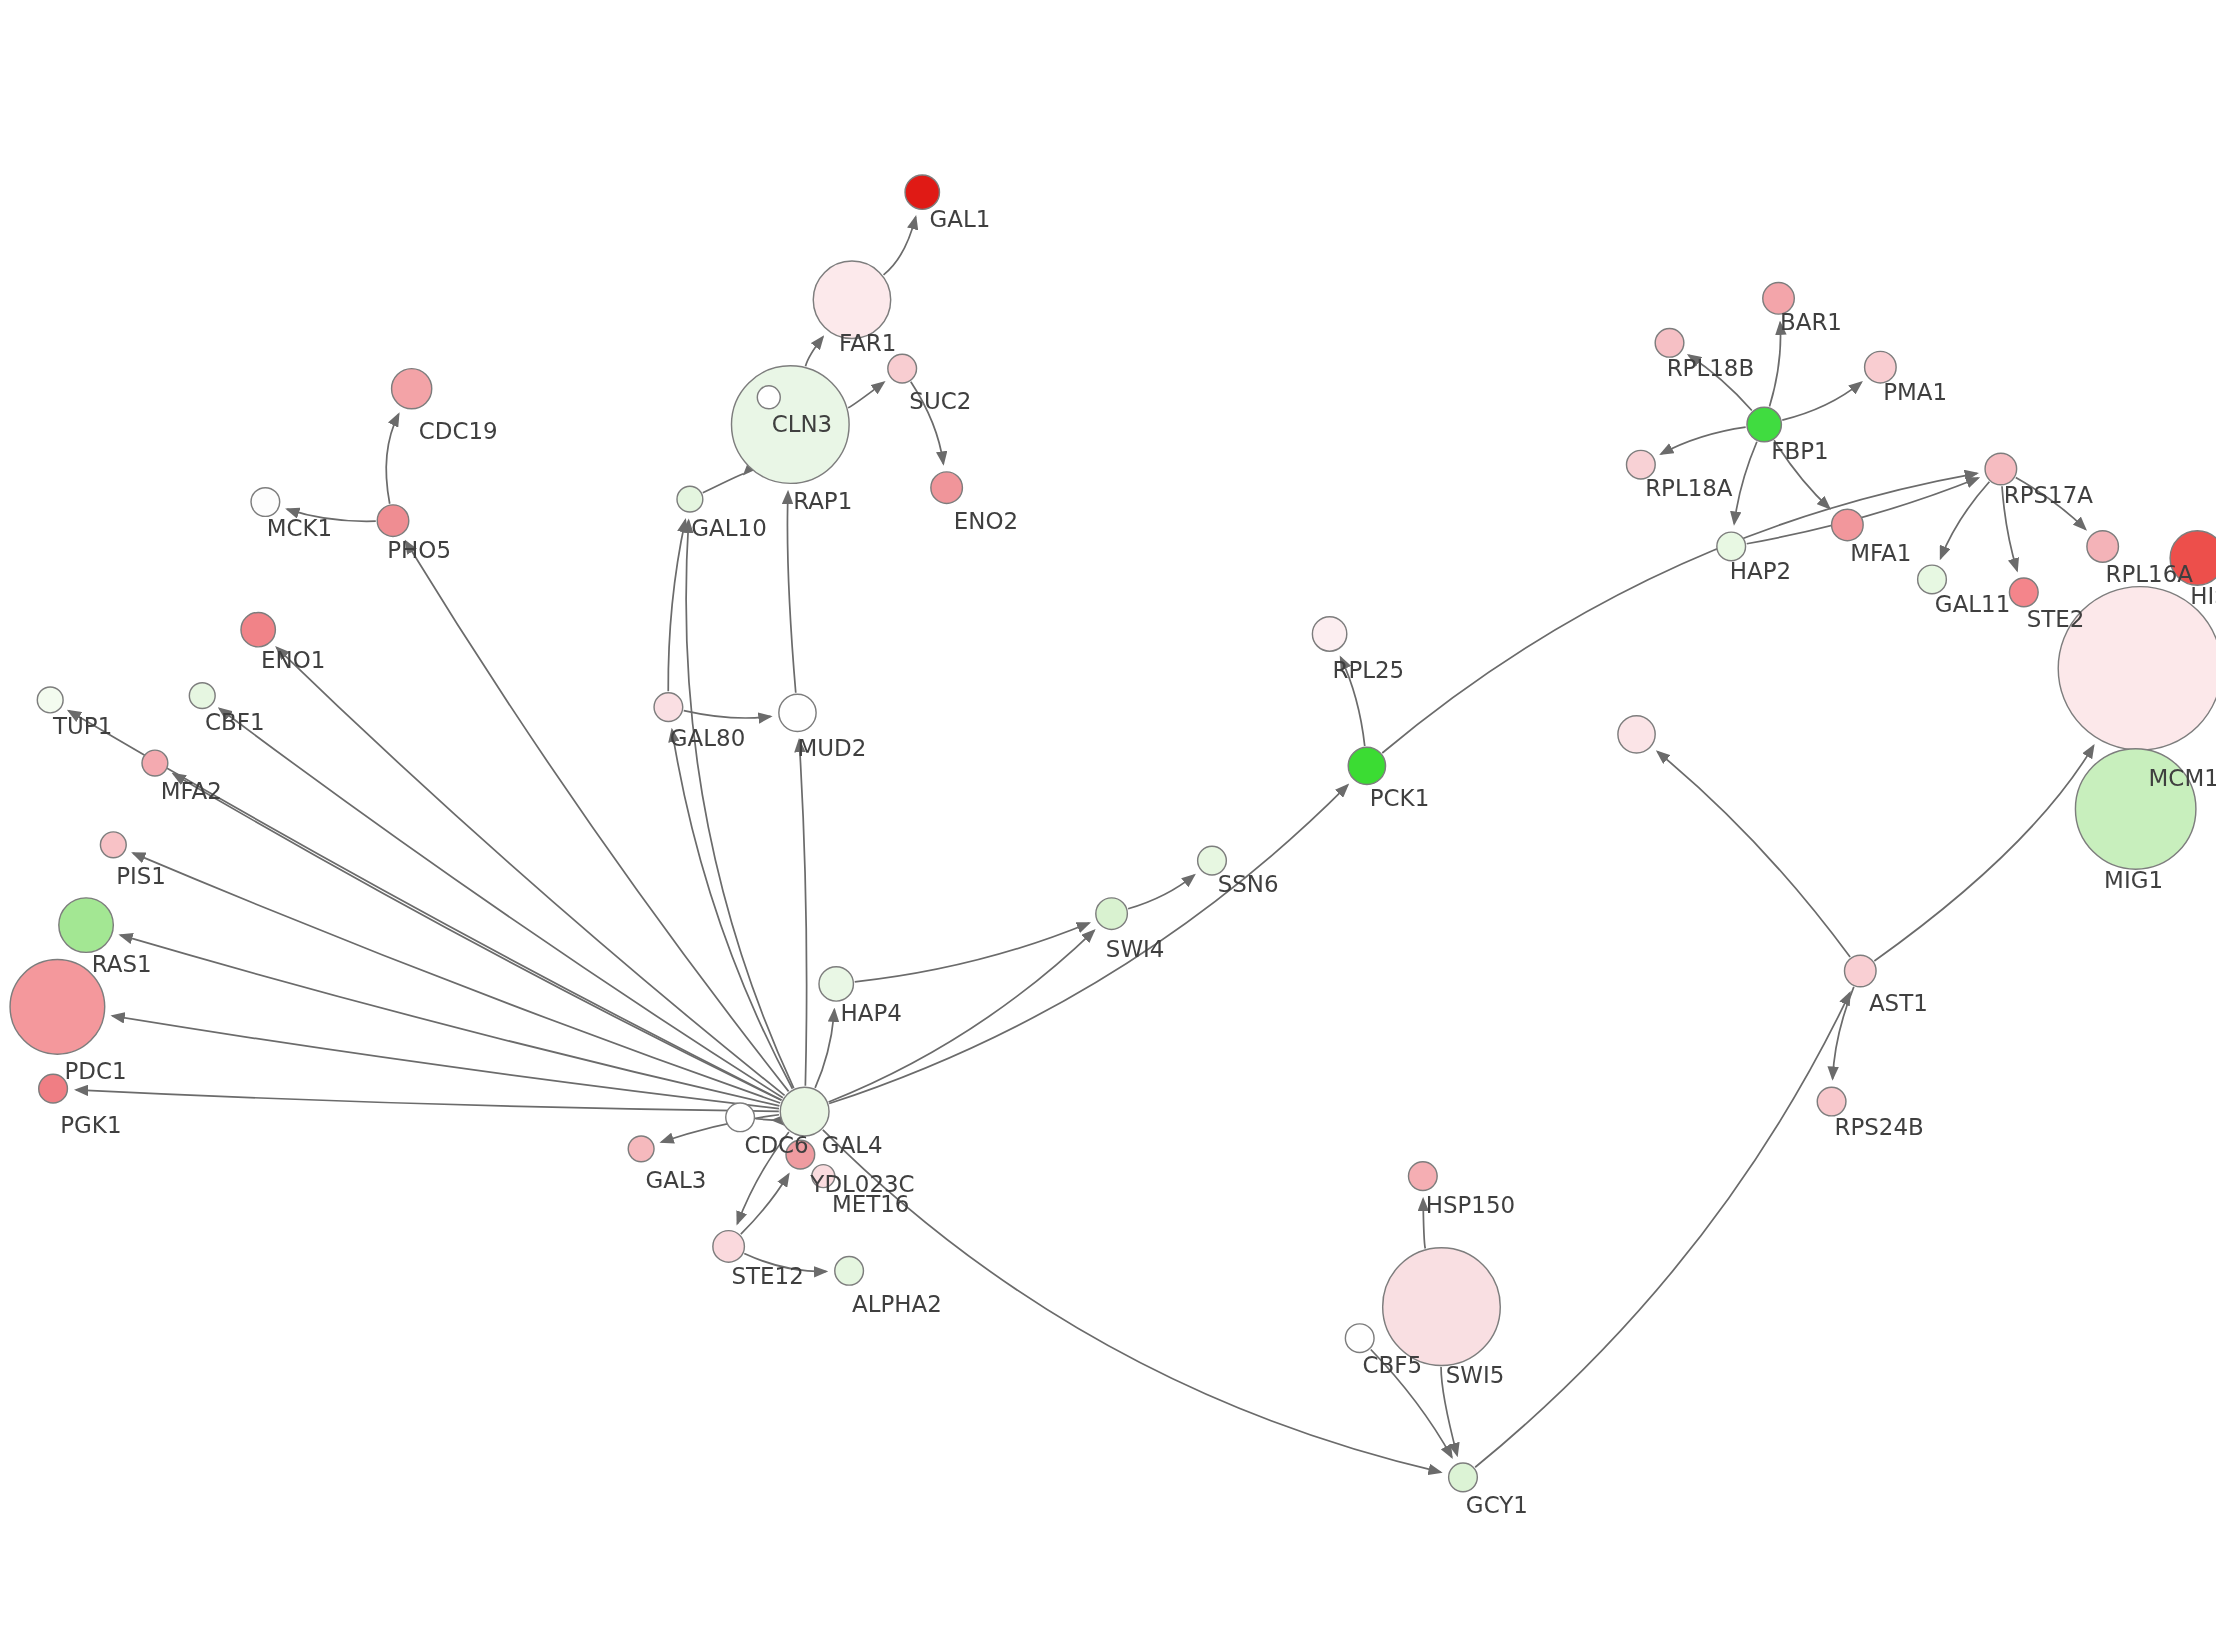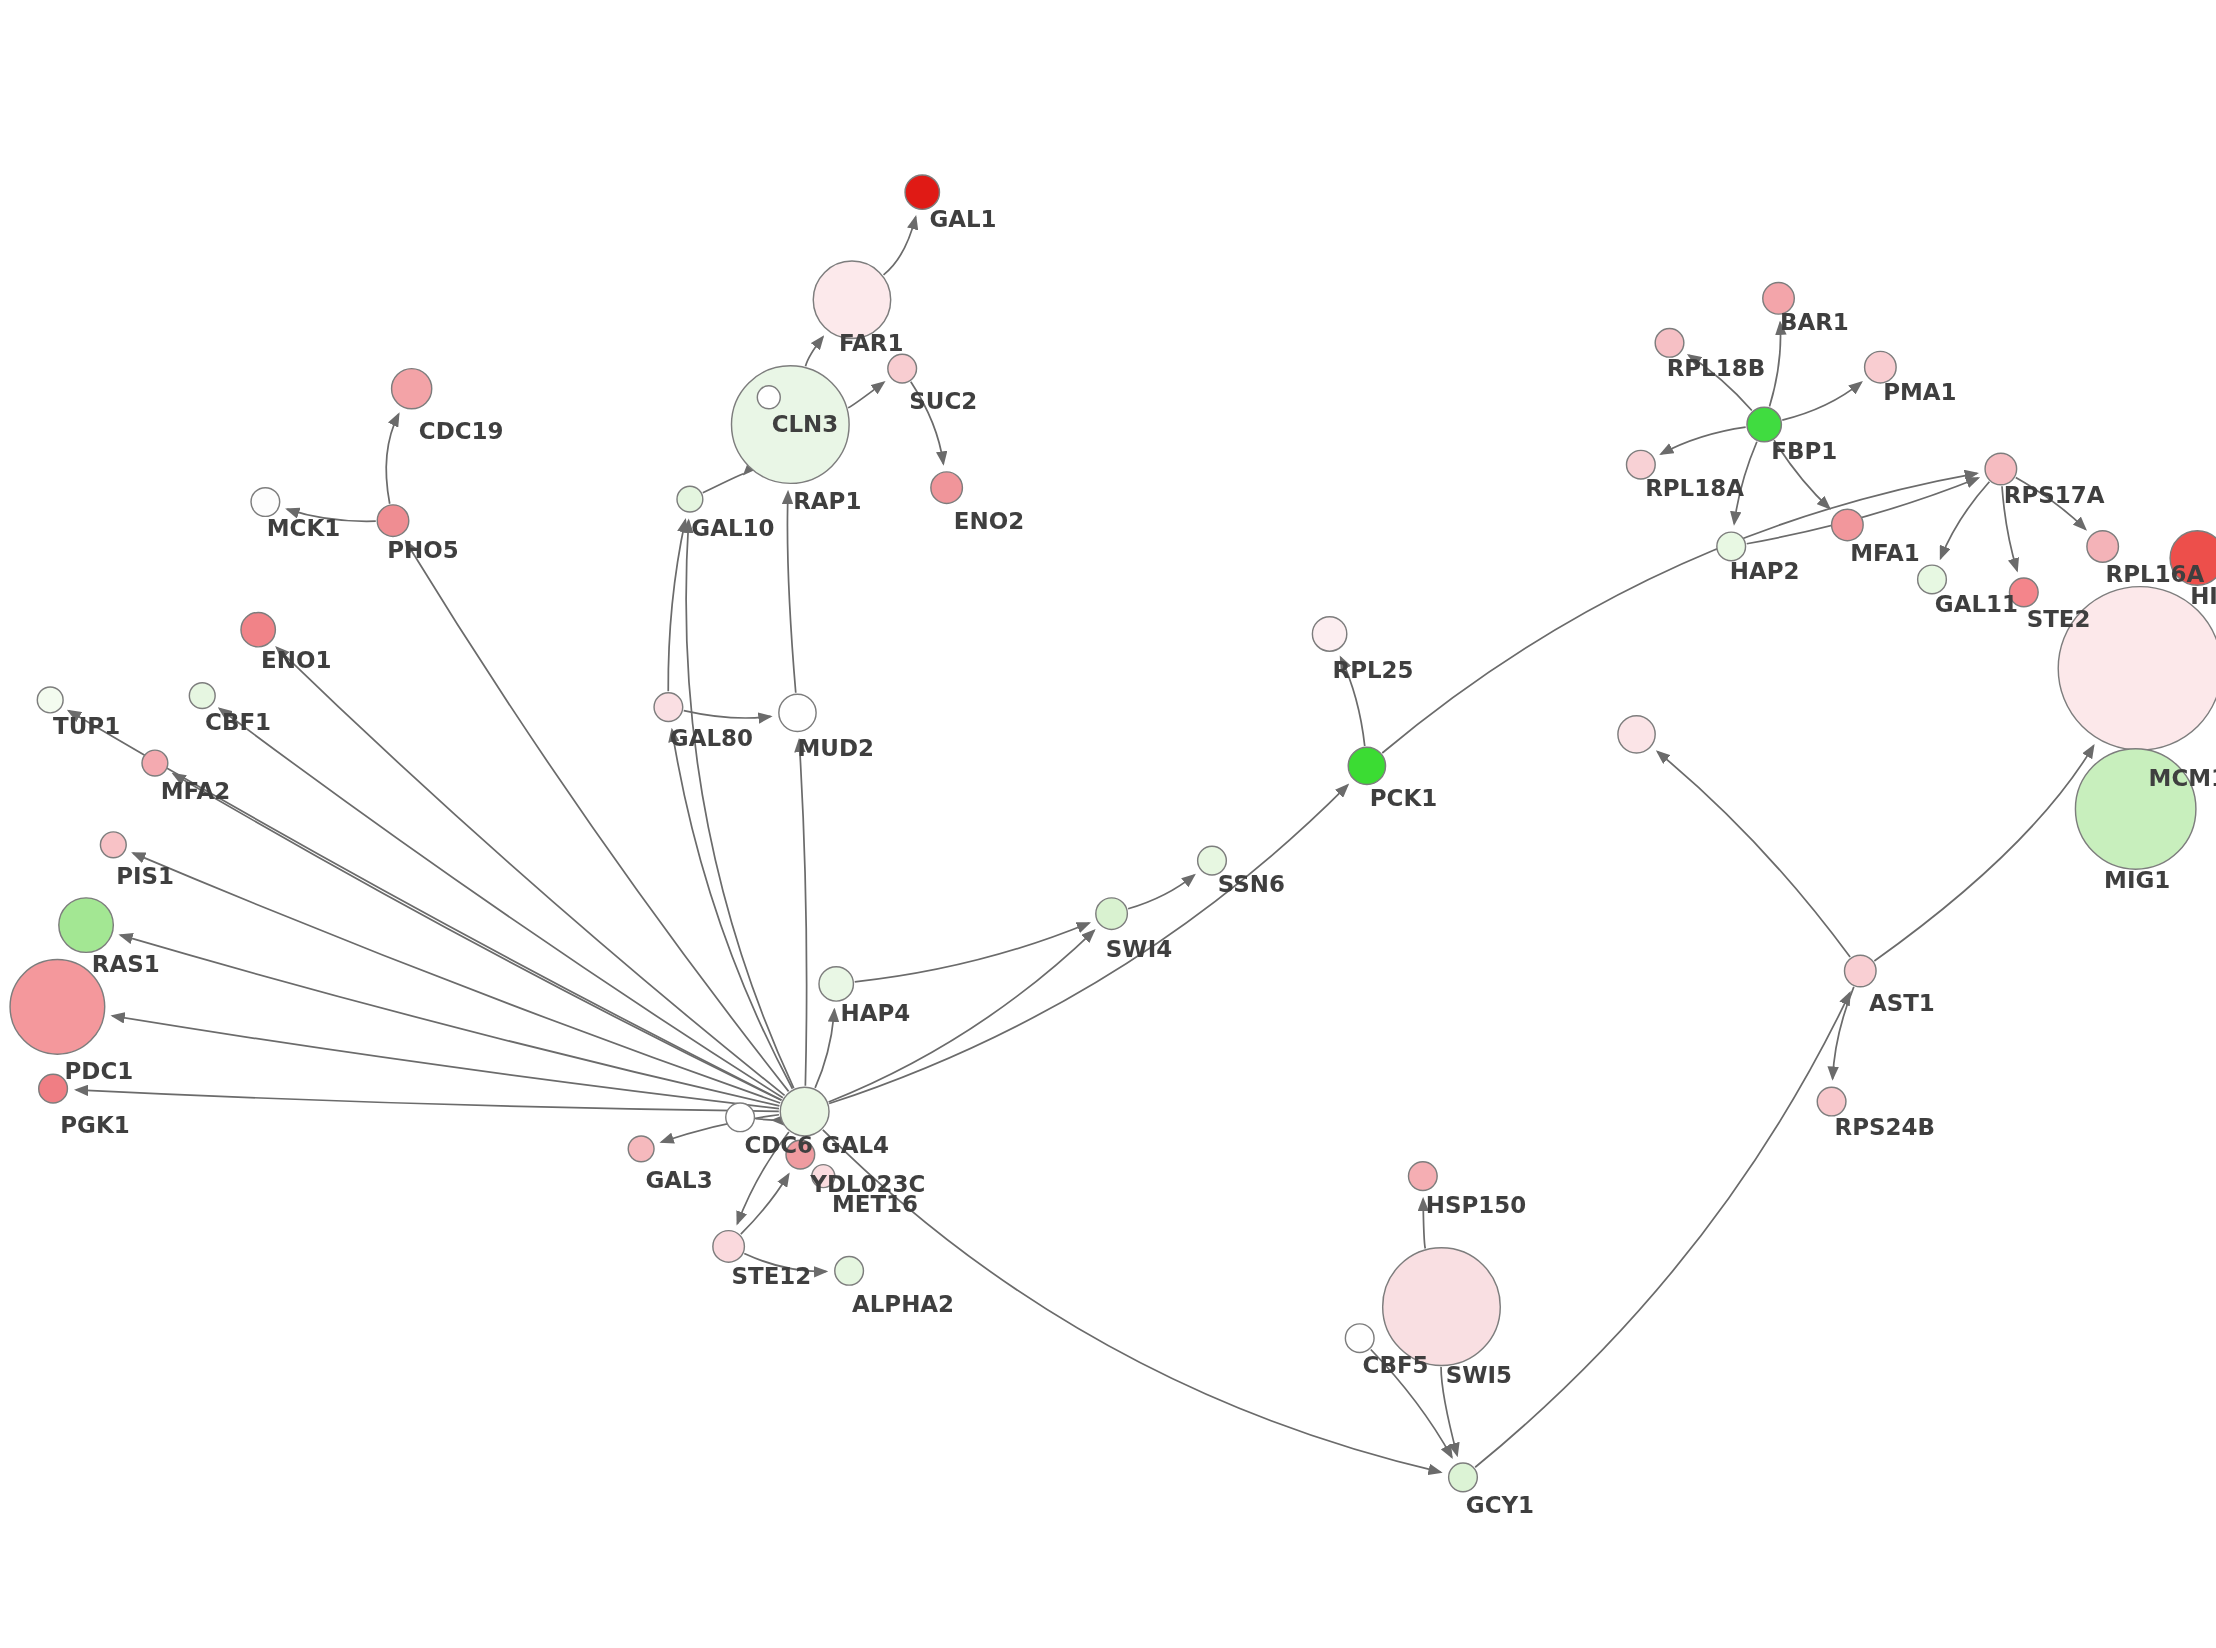--- a/index.html
+++ b/index.html
@@ -8,21 +8,20 @@
     background: #ffffff;
     width: 2216px;
     height: 1648px;
     overflow: hidden;
     font-family: "DejaVu Sans", "Liberation Sans", sans-serif;
   }
   #network-wrap {
     width: 2216px;
     height: 1648px;
     background: #ffffff;
-    font-weight: bold;
   }
   svg {
     display: block;
   }
   .edge {
     fill: none;
     stroke-width: 1.2;
   }
   .node {
     stroke-width: 1;

